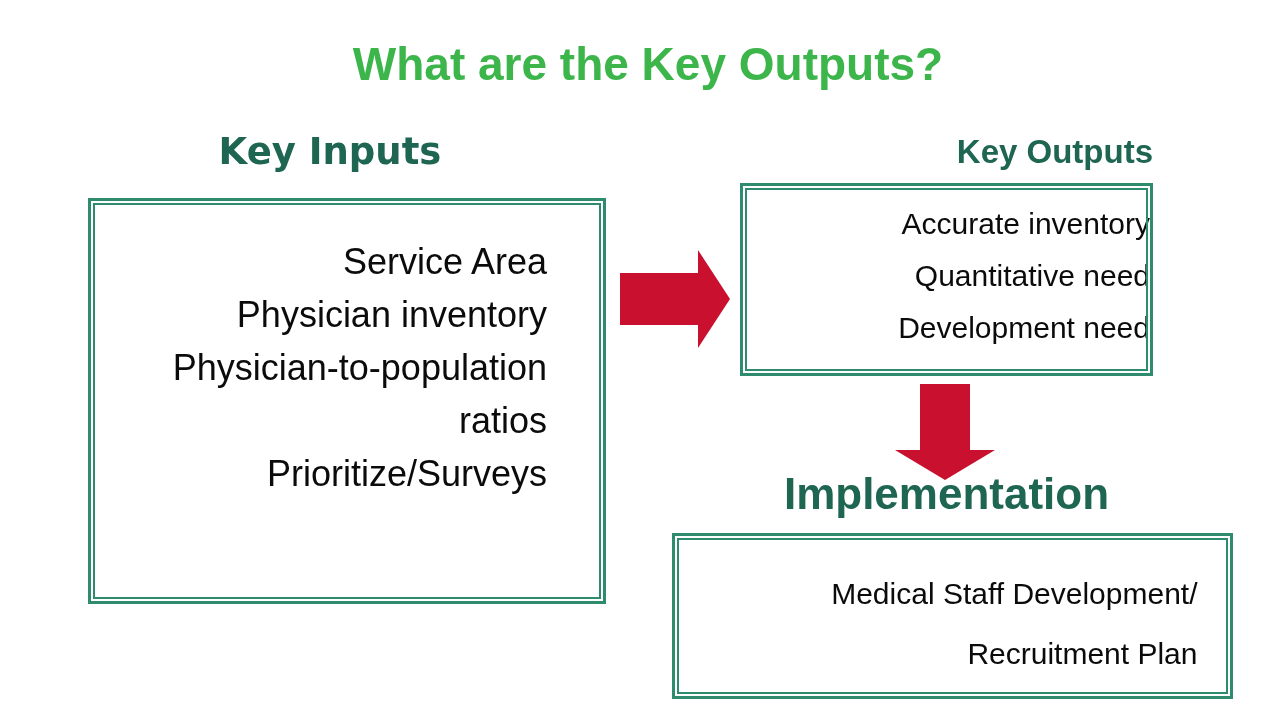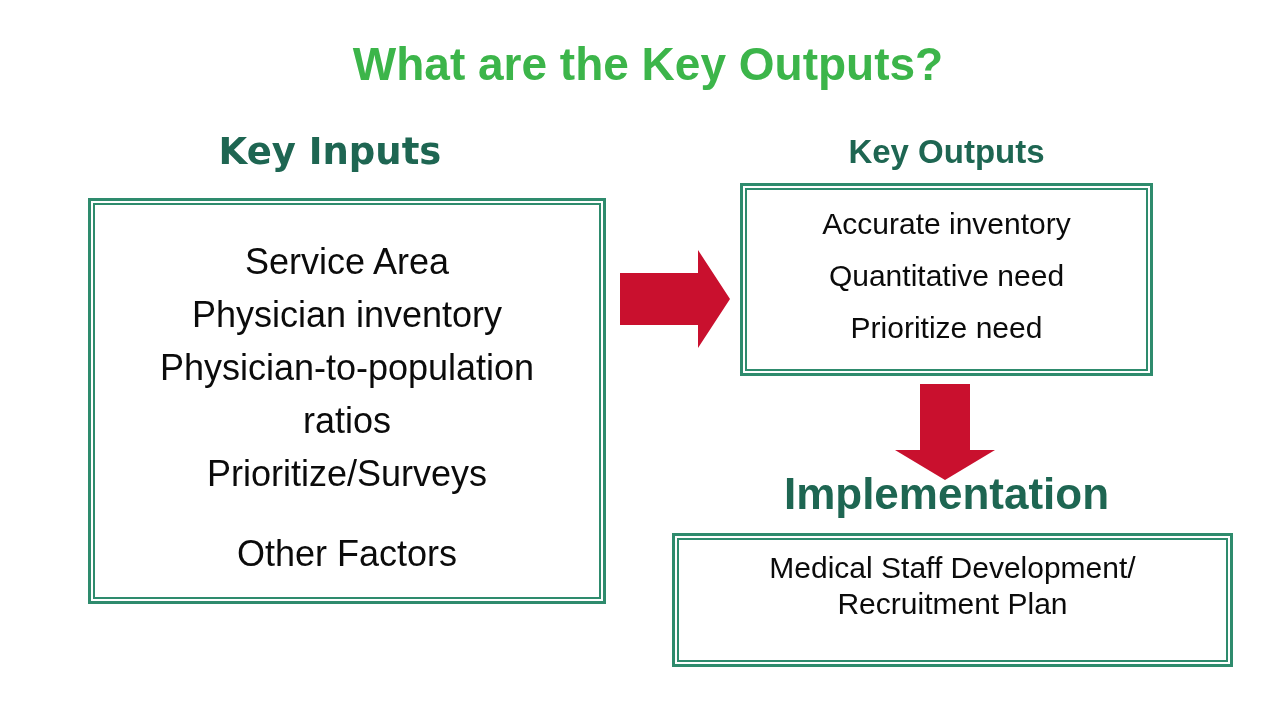--- a/index.html
+++ b/index.html
@@ -22,21 +22,21 @@
     font-weight:bold;
     color:var(--heading_green,#1e6652);
   }
   .inputs-heading{
     left:71px;top:130px;width:518px;
     font-size:37px;line-height:44px;
     font-family:"DejaVu Sans",sans-serif;
   }
   .outputs-heading{
     left:740px;top:132px;width:413px;
-    font-size:33px;line-height:40px;
+    font-size:33px;line-height:40px;text-align:right;
   }
   .impl-heading{
     left:740px;top:468px;width:413px;
     font-size:44px;line-height:52px;
   }
   .dbox{
     position:absolute;box-sizing:border-box;
     background:#ffffff;
     border:3px solid var(--border_green,#2e8b6d);
     text-align:center;
@@ -50,25 +50,25 @@
     left:88px;top:198px;width:518px;height:406px;
     padding-top:34px;
     font-size:36px;line-height:53px;
   }
   .outputs-box{
     left:740px;top:183px;width:413px;height:193px;
     padding-top:12px;
     font-size:30px;line-height:52px;
   }
   .impl-box{
-    left:672px;top:533px;width:561px;height:134px;
-    padding-top:14px;
-    font-size:30px;line-height:36px;
+    left:672px;top:533px;width:561px;height:166px;
+    padding-top:28px;
+    font-size:30px;line-height:60px;
   }
-  .box-item{margin:0 auto;max-width:430px;}
+  .box-item{margin:0 auto;max-width:430px;text-align:right;}
   .inputs-box .box-item{max-width:400px;}
   .inputs-box .box-item.spaced{margin-top:27px;}
   .impl-box .box-item{max-width:490px;}
   .arrow{position:absolute;color:var(--arrow_red,#c9102e);}
   .arrow-right{left:620px;top:250px;}
   .arrow-down{left:895px;top:384px;}
 </style>
 </head>
 <body>
 
@@ -76,33 +76,32 @@
 
   <h1 class="title">What are the Key Outputs?</h1>
 
   <div class="heading inputs-heading">Key Inputs</div>
 
   <div class="dbox inputs-box">
     <div class="box-item">Service Area</div>
     <div class="box-item">Physician inventory</div>
     <div class="box-item">Physician-to-population ratios</div>
     <div class="box-item">Prioritize/Surveys</div>
-    <div class="box-item spaced">Other Factors</div>
   </div>
 
   <svg class="arrow arrow-right" width="110" height="98" viewBox="0 0 110 98" aria-hidden="true">
     <polygon points="0,23 78,23 78,0 110,49 78,98 78,75 0,75" fill="currentColor"></polygon>
   </svg>
 
   <div class="heading outputs-heading">Key Outputs</div>
 
   <div class="dbox outputs-box">
     <div class="box-item">Accurate inventory</div>
     <div class="box-item">Quantitative need</div>
-    <div class="box-item">Prioritize need</div>
+    <div class="box-item">Development need</div>
   </div>
 
   <svg class="arrow arrow-down" width="100" height="96" viewBox="0 0 100 96" aria-hidden="true">
     <polygon points="25,0 75,0 75,66 100,66 50,96 0,66 25,66" fill="currentColor"></polygon>
   </svg>
 
   <div class="heading impl-heading">Implementation</div>
 
   <div class="dbox impl-box">
     <div class="box-item">Medical Staff Development/ Recruitment Plan</div>

